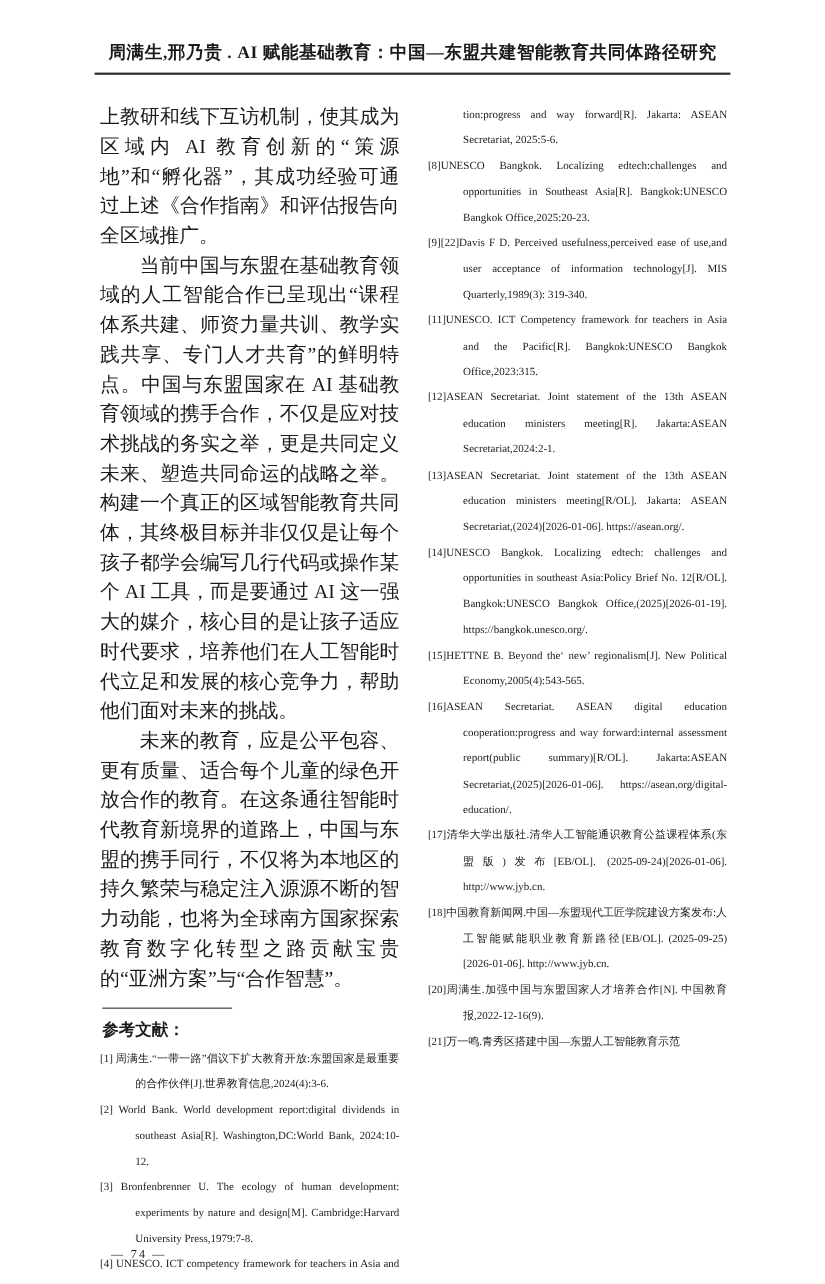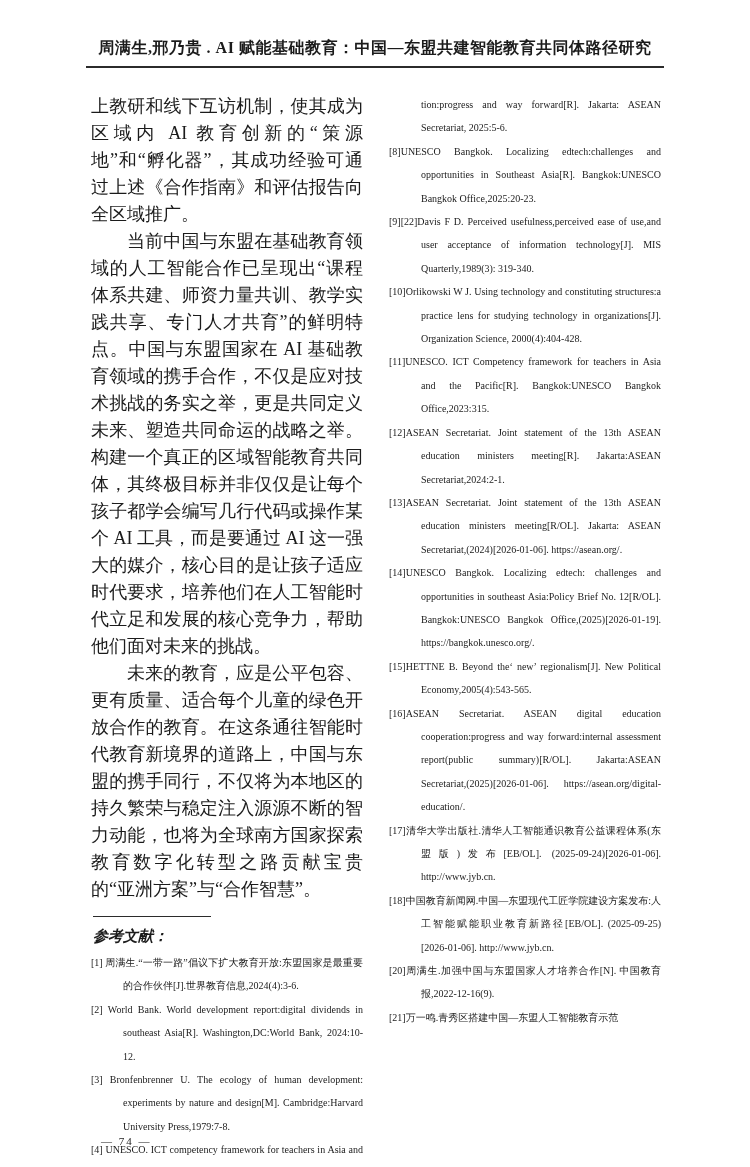--- a/index.html
+++ b/index.html
@@ -41,21 +41,20 @@
   .refs-divider {
     width:118px;
     border-top:1.5px solid #2b2b2b;
     margin:13px 0 0 2px;
   }
   .refs-heading {
     margin:10px 0 5px 2px;
     font-family:"Liberation Sans","DejaVu Sans",sans-serif;
     font-weight:bold;
     font-size:15px;
-    font-style:italic;
   }
   .ref {
     font-size:10px;
     line-height:23.4px;
     text-align:justify;
     padding-left:32px;
     text-indent:-32px;
   }
   .ref.cont { text-indent:0; }
   .page-number {
@@ -88,21 +87,20 @@
       <div class="ref">[3] Bronfenbrenner U. The ecology of human development: experiments by nature and design[M]. Cambridge:Harvard University Press,1979:7-8.</div>
       <div class="ref">[4] UNESCO. ICT competency framework for teachers in Asia and the Pacific[R]. Bangkok:Bangkok Office,2023:13-20.</div>
       <div class="ref">[6] UNDP Myanmar. Myanmar rural electrification status report 2024[R]. Yangon:UNDP Myanmar,2024:1-3.</div>
       <div class="ref">[7] ASEAN Secretariat. ASEAN digital education coopera-</div>
     </div>
 
     <div class="col">
       <div class="ref cont">tion:progress and way forward[R]. Jakarta: ASEAN Secretariat, 2025:5-6.</div>
       <div class="ref">[8]UNESCO Bangkok. Localizing edtech:challenges and opportunities in Southeast Asia[R]. Bangkok:UNESCO Bangkok Office,2025:20-23.</div>
       <div class="ref">[9][22]Davis F D. Perceived usefulness,perceived ease of use,and user acceptance of information technology[J]. MIS Quarterly,1989(3): 319-340.</div>
-      <div class="ref">[10]Orlikowski W J. Using technology and constituting structures:a practice lens for studying technology in organizations[J]. Organization Science, 2000(4):404-428.</div>
       <div class="ref">[11]UNESCO. ICT Competency framework for teachers in Asia and the Pacific[R]. Bangkok:UNESCO Bangkok Office,2023:315.</div>
       <div class="ref">[12]ASEAN Secretariat. Joint statement of the 13th ASEAN education ministers meeting[R]. Jakarta:ASEAN Secretariat,2024:2-1.</div>
       <div class="ref">[13]ASEAN Secretariat. Joint statement of the 13th ASEAN education ministers meeting[R/OL]. Jakarta: ASEAN Secretariat,(2024)[2026-01-06]. https://asean.org/.</div>
       <div class="ref">[14]UNESCO Bangkok. Localizing edtech: challenges and opportunities in southeast Asia:Policy Brief No. 12[R/OL]. Bangkok:UNESCO Bangkok Office,(2025)[2026-01-19]. https://bangkok.unesco.org/.</div>
       <div class="ref">[15]HETTNE B. Beyond the‘ new’ regionalism[J]. New Political Economy,2005(4):543-565.</div>
       <div class="ref">[16]ASEAN Secretariat. ASEAN digital education cooperation:progress and way forward:internal assessment report(public summary)[R/OL]. Jakarta:ASEAN Secretariat,(2025)[2026-01-06]. https://asean.org/digital-education/.</div>
       <div class="ref">[17]清华大学出版社.清华人工智能通识教育公益课程体系(东盟版)发布[EB/OL]. (2025-09-24)[2026-01-06]. http://www.jyb.cn.</div>
       <div class="ref">[18]中国教育新闻网.中国—东盟现代工匠学院建设方案发布:人工智能赋能职业教育新路径[EB/OL]. (2025-09-25)[2026-01-06]. http://www.jyb.cn.</div>
       <div class="ref">[20]周满生.加强中国与东盟国家人才培养合作[N]. 中国教育报,2022-12-16(9).</div>
       <div class="ref">[21]万一鸣.青秀区搭建中国—东盟人工智能教育示范</div>

